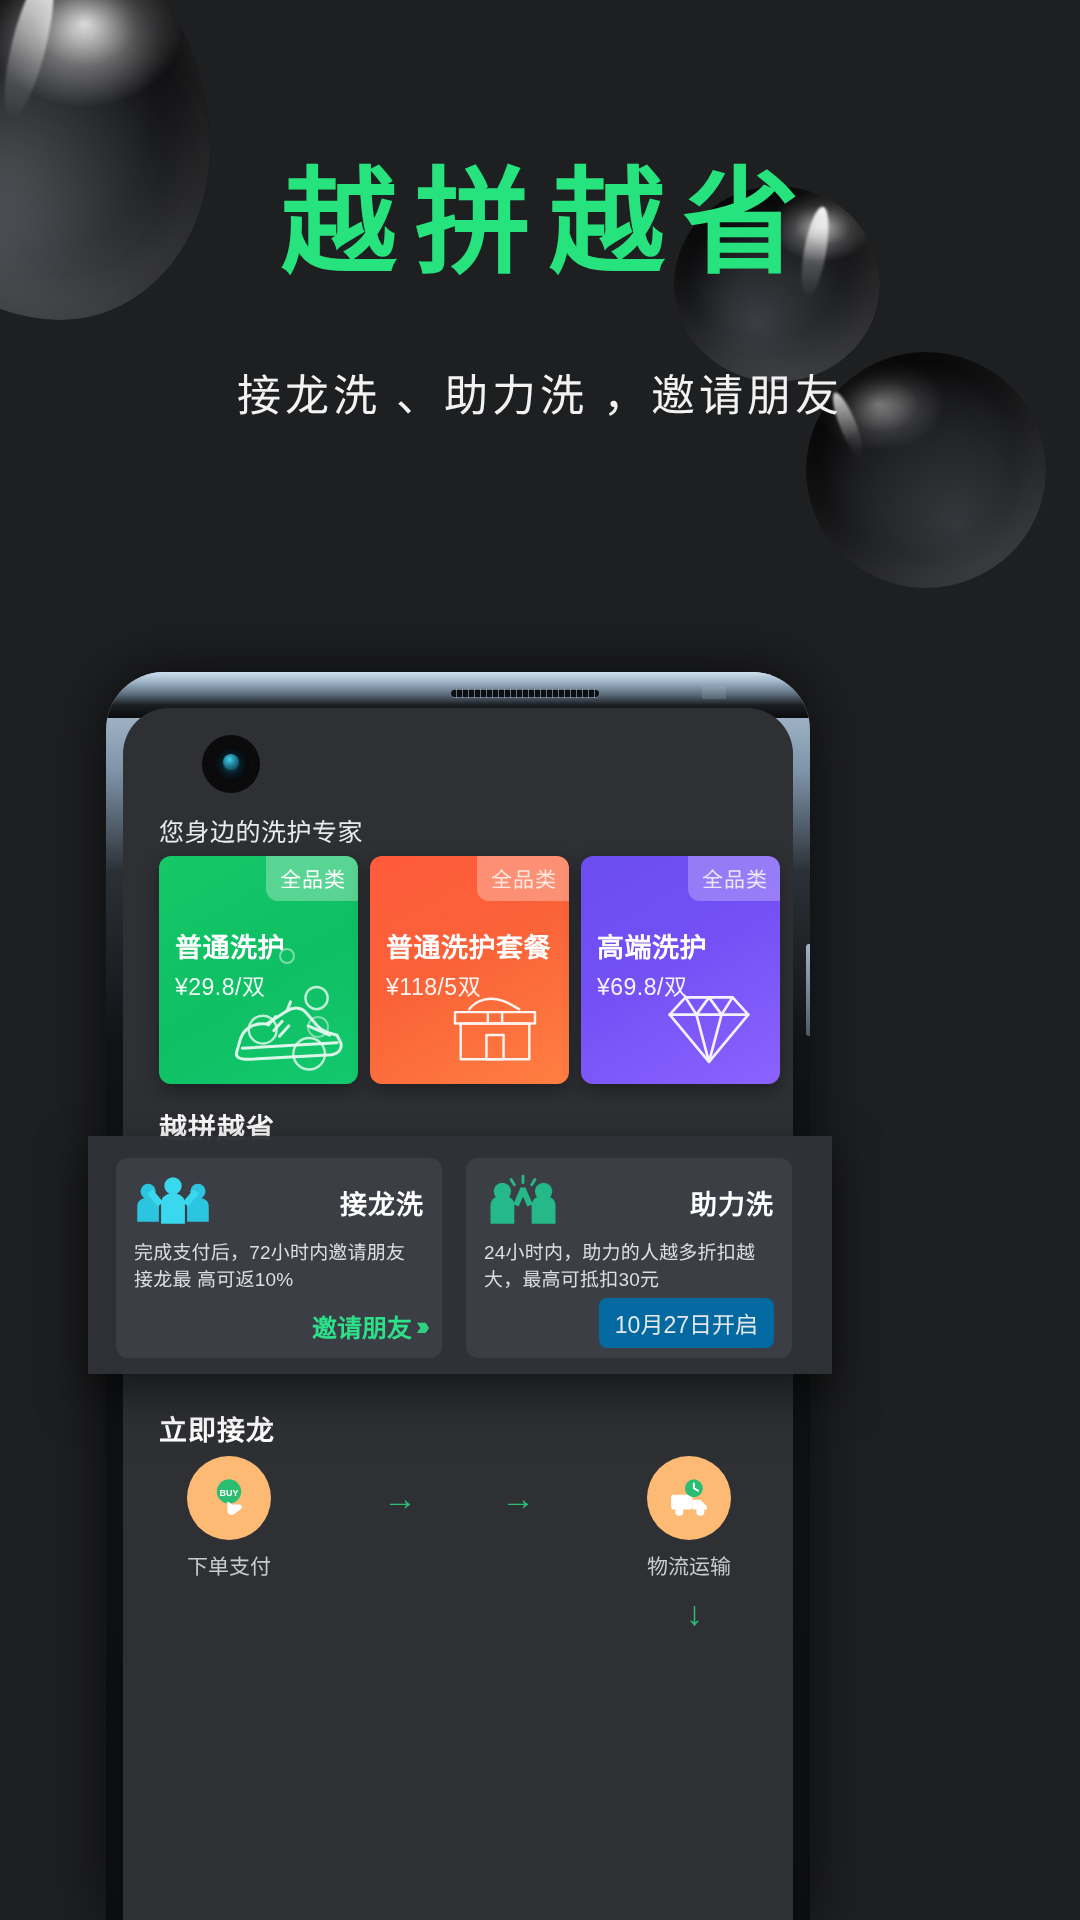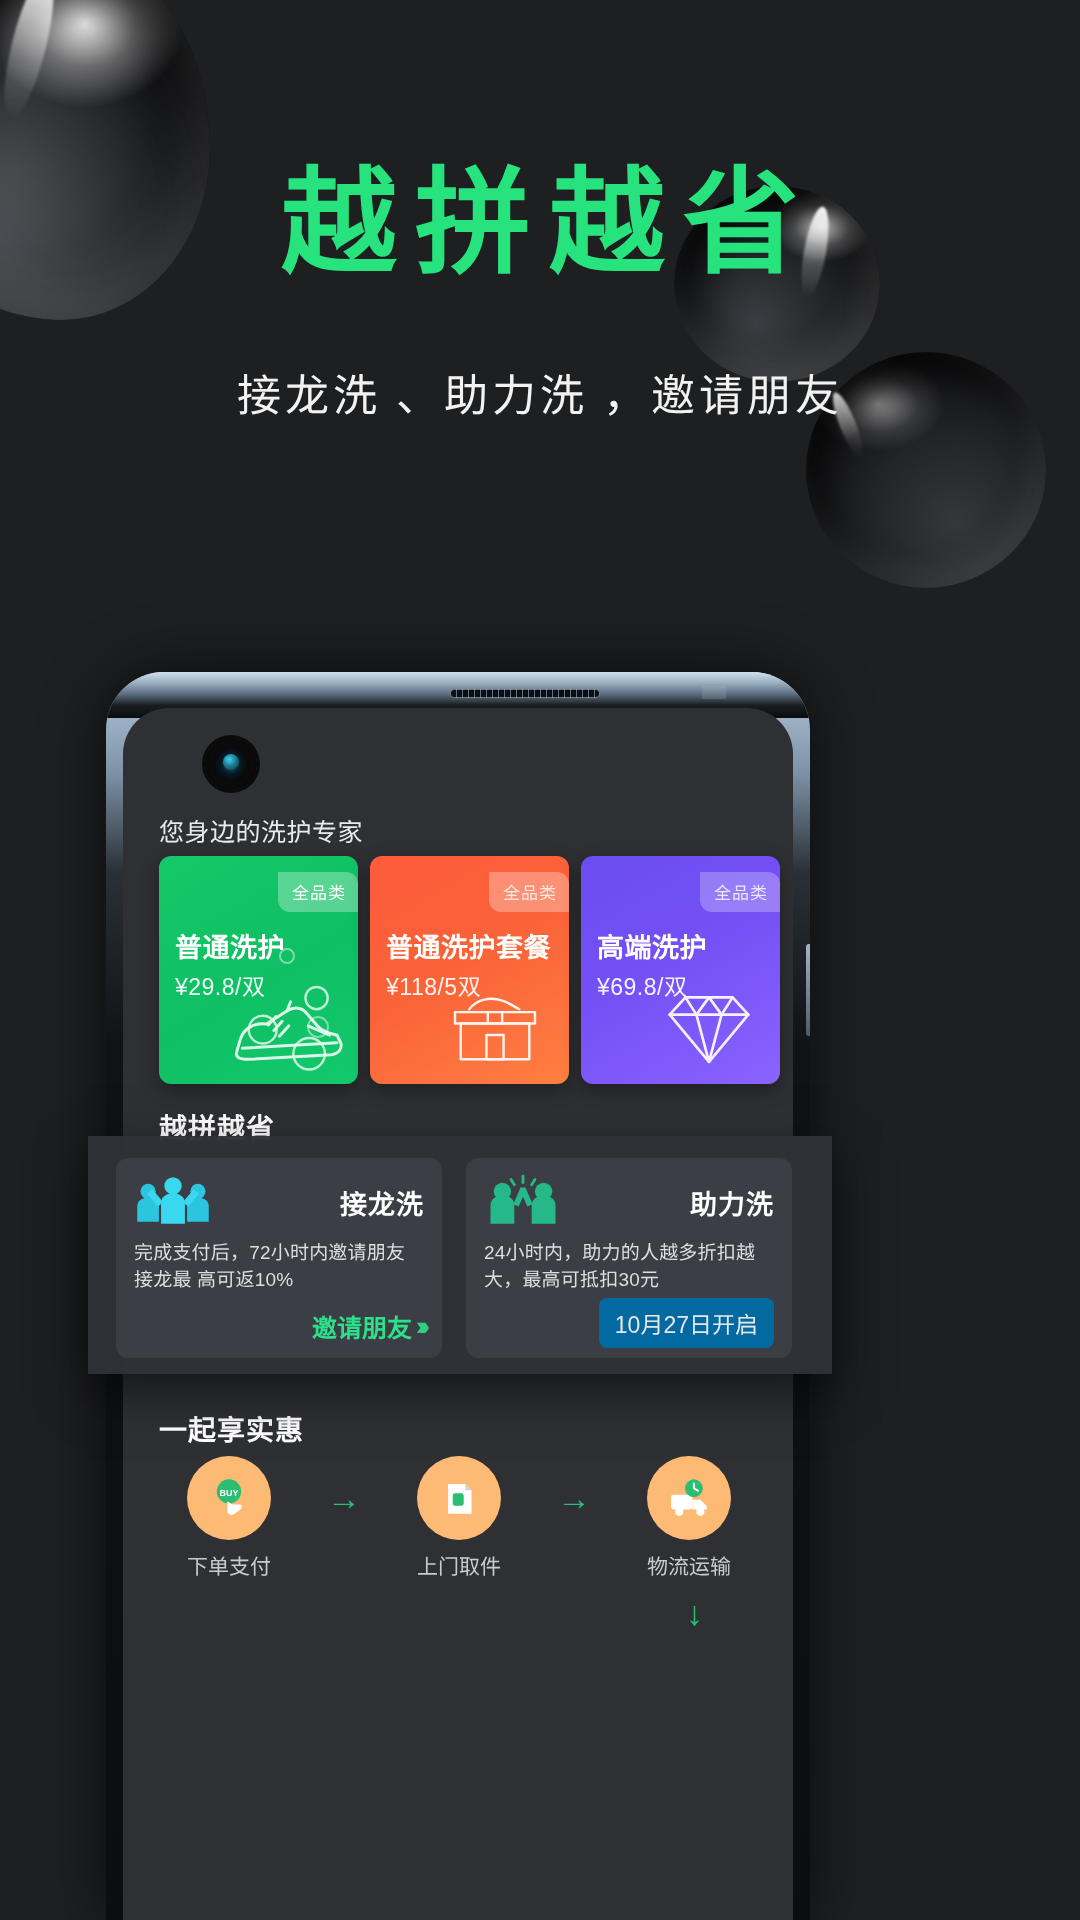--- a/index.html
+++ b/index.html
@@ -122,24 +122,24 @@
   
   .prod-row { position:absolute; left:36px; top:148px; display:flex; gap:12px; }
   .prod {
     position:relative; width:199px; height:228px; border-radius:12px; overflow:hidden;
     box-shadow:0 6px 18px rgba(0,0,0,.35);
   }
   .prod.green  { background:linear-gradient(150deg,#15c867 0%,#0fbf64 55%,#13c96d 100%); }
   .prod.orange { background:linear-gradient(150deg,#ff5b3c 0%,#fa6238 45%,#ff7f42 100%); }
   .prod.purple { background:linear-gradient(150deg,#6b4df0 0%,#7450f5 45%,#8a63ff 100%); }
   .prod .badge {
-    position:absolute; right:0; top:16px; padding:7px 12px 8px 14px;
+    position:absolute; right:0; top:0; padding:7px 12px 8px 14px;
     border-radius:0 12px 0 12px;
     background:rgba(255,255,255,.30);
-    color:#ffffff; font-size:17px; letter-spacing:1px; font-weight:500;
+    color:#ffffff; font-size:21px; letter-spacing:1px; font-weight:500;
   }
   .prod.orange .badge { color:#ffe8e0; background:rgba(255,255,255,.30); }
   .prod.purple .badge { color:#ece6ff; background:rgba(255,255,255,.26); }
   .prod .p-name {
     position:absolute; left:16px; top:70px; color:#fff;
     font-size:27px; font-weight:bold; letter-spacing:.5px;
   }
   .prod .p-price {
     position:absolute; left:16px; top:112px; color:rgba(255,255,255,.93);
     font-size:23px; letter-spacing:.5px;
@@ -273,49 +273,39 @@
             </svg>
           </div>
         </div>
 
         <div class="sec-title sec-ypt">
           <span>越拼越省</span>
           <span class="ul"></span>
         </div>
 
         <div class="sec-title sec-flow">
-          <span>一起享实惠</span>
+          <span>立即接龙</span>
           <span class="ul"></span>
         </div>
 
         <div class="flow">
           <div class="flow-row">
             <div class="flow-item">
               <div class="flow-ic">
                 <svg viewBox="0 0 64 64" width="52" height="52">
                   <circle cx="32" cy="24" r="15" fill="#2bbd72"></circle>
                   <text x="32" y="29" font-size="11" fill="#fff" text-anchor="middle" font-family="Liberation Sans, sans-serif" font-weight="bold">BUY</text>
                   <path d="M30 36 L30 48 C30 52 34 54 38 52 L46 46 C49 44 48 40 45 40 L36 40" fill="#ffffff"></path>
                 </svg>
               </div>
               <div class="flow-lb">下单支付</div>
             </div>
 
             <div class="flow-arrow">→</div>
 
-            <div class="flow-item">
-              <div class="flow-ic">
-                <svg viewBox="0 0 64 64" width="50" height="50">
-                  <path d="M18 14 L40 14 L48 22 L48 52 L18 52 Z" fill="#ffffff"></path>
-                  <path d="M40 14 L40 22 L48 22 Z" fill="#cfd2d6"></path>
-                  <rect x="24" y="26" width="14" height="16" rx="3" fill="#2bbd72"></rect>
-                </svg>
-              </div>
-              <div class="flow-lb">上门取件</div>
-            </div>
 
             <div class="flow-arrow">→</div>
 
             <div class="flow-item">
               <div class="flow-ic">
                 <svg viewBox="0 0 64 64" width="52" height="52">
                   <rect x="10" y="28" width="26" height="18" rx="3" fill="#ffffff"></rect>
                   <path d="M36 34 L46 34 L54 42 L54 46 L36 46 Z" fill="#ffffff"></path>
                   <circle cx="20" cy="49" r="5" fill="#ffffff"></circle>
                   <circle cx="46" cy="49" r="5" fill="#ffffff"></circle>

